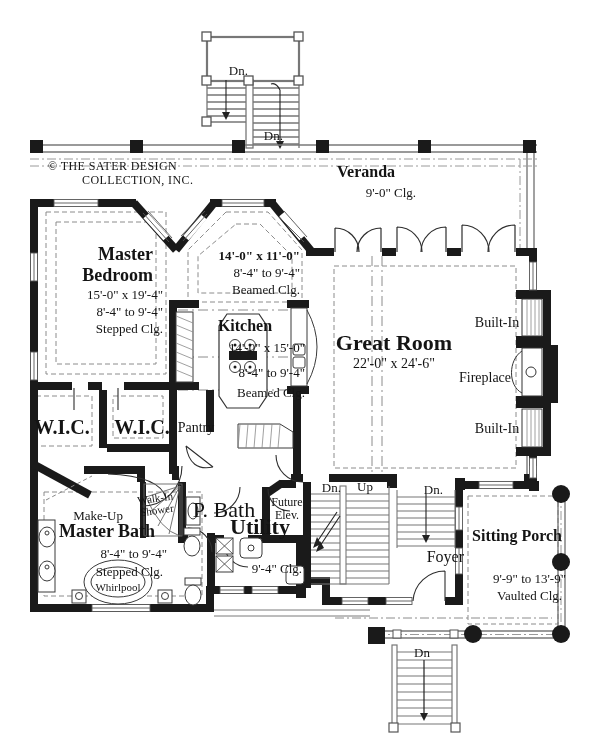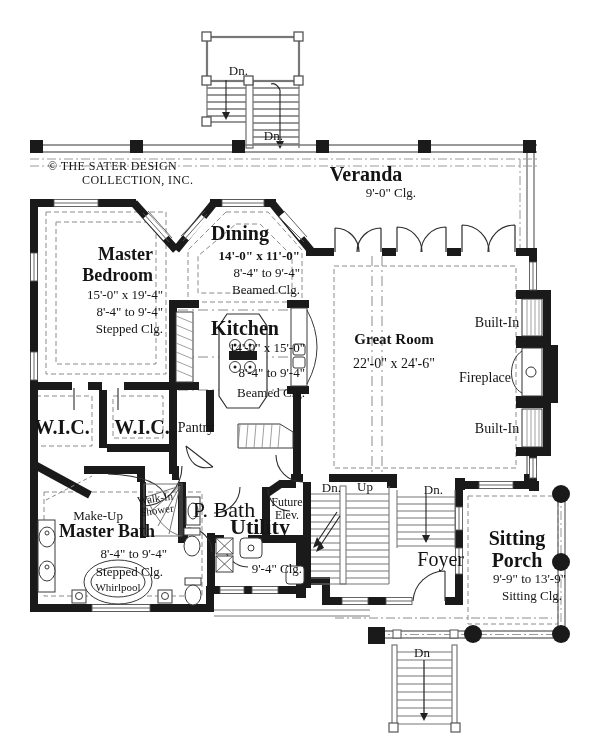--- a/index.html
+++ b/index.html
@@ -9,22 +9,22 @@
   .lbl{position:absolute;text-align:center;line-height:1.1;color:#141414;white-space:normal;}
   .left{text-align:left;}
   .b{font-weight:bold;}
   .s11{font-size:11px;}
   .s12{font-size:12px;}
   .s13{font-size:13px;text-align:right;}
   .s14{font-size:14px;}
   .s15{font-size:20px;}
   .s17{font-size:22px;}
   .s18{font-size:18px;}
-  .s20{font-size:20px;}
-  .s21{font-size:15px;}
+  .s20{font-size:16px;}
+  .s21{font-size:22px;}
   .rot{transform:rotate(-8deg);}
 </style>
 </head>
 <body>
 
 <div id="plan">
 
 <svg width="600" height="751" viewBox="0 0 600 751">
 
   <g stroke="#777" stroke-width="1.3" fill="none">
@@ -369,21 +369,20 @@
   <div class="lbl left s12" style="left:62px;top:174px;width:140px;letter-spacing:0.4px;margin-left:20px;">COLLECTION, INC.</div>
 
   <div class="lbl b s20" style="left:306px;top:163px;width:120px;">Veranda</div>
   <div class="lbl s13" style="left:316px;top:186px;width:100px;">9'-0" Clg.</div>
 
   <div class="lbl b s18" style="left:53px;top:244px;width:100px;line-height:1.15;text-align:right;">Master Bedroom</div>
   <div class="lbl s13" style="left:43px;top:288px;width:120px;">15'-0" x 19'-4"</div>
   <div class="lbl s13" style="left:43px;top:305px;width:120px;">8'-4" to 9'-4"</div>
   <div class="lbl s13" style="left:43px;top:322px;width:120px;">Stepped Clg.</div>
 
-  <div class="lbl b s20" style="left:190px;top:222px;width:100px;">Dining</div>
   <div class="lbl b s13" style="left:180px;top:249px;width:120px;">14'-0" x 11'-0"</div>
   <div class="lbl s13" style="left:180px;top:266px;width:120px;">8'-4" to 9'-4"</div>
   <div class="lbl s13" style="left:180px;top:283px;width:120px;">Beamed Clg.</div>
 
   <div class="lbl b s20" style="left:195px;top:317px;width:100px;">Kitchen</div>
   <div class="lbl s13" style="left:185px;top:341px;width:120px;">14'-0" x 15'-0"</div>
   <div class="lbl s13" style="left:185px;top:366px;width:120px;">8'-4" to 9'-4"</div>
   <div class="lbl s13" style="left:185px;top:386px;width:120px;">Beamed Clg.</div>
 
   <div class="lbl b s21" style="left:324px;top:331px;width:140px;">Great Room</div>
@@ -413,15 +412,15 @@
   <div class="lbl s13" style="left:253px;top:129px;width:30px;">Dn.</div>
   <div class="lbl s13" style="left:311px;top:481px;width:30px;">Dn.</div>
   <div class="lbl s13" style="left:345px;top:480px;width:28px;">Up</div>
   <div class="lbl s13" style="left:413px;top:483px;width:30px;">Dn.</div>
   <div class="lbl s13" style="left:400px;top:646px;width:30px;">Dn</div>
 
   <div class="lbl s20" style="left:384px;top:548px;width:80px;text-align:right;">Foyer</div>
 
   <div class="lbl b s20" style="left:472px;top:527px;width:90px;line-height:1.1;">Sitting Porch</div>
   <div class="lbl s13" style="left:468px;top:572px;width:98px;">9'-9" to 13'-9"</div>
-  <div class="lbl s13" style="left:472px;top:589px;width:90px;">Sitting Clg.</div>
+  <div class="lbl s13" style="left:472px;top:589px;width:90px;">Vaulted Clg.</div>
 
 </div>
 
 </body></html>

